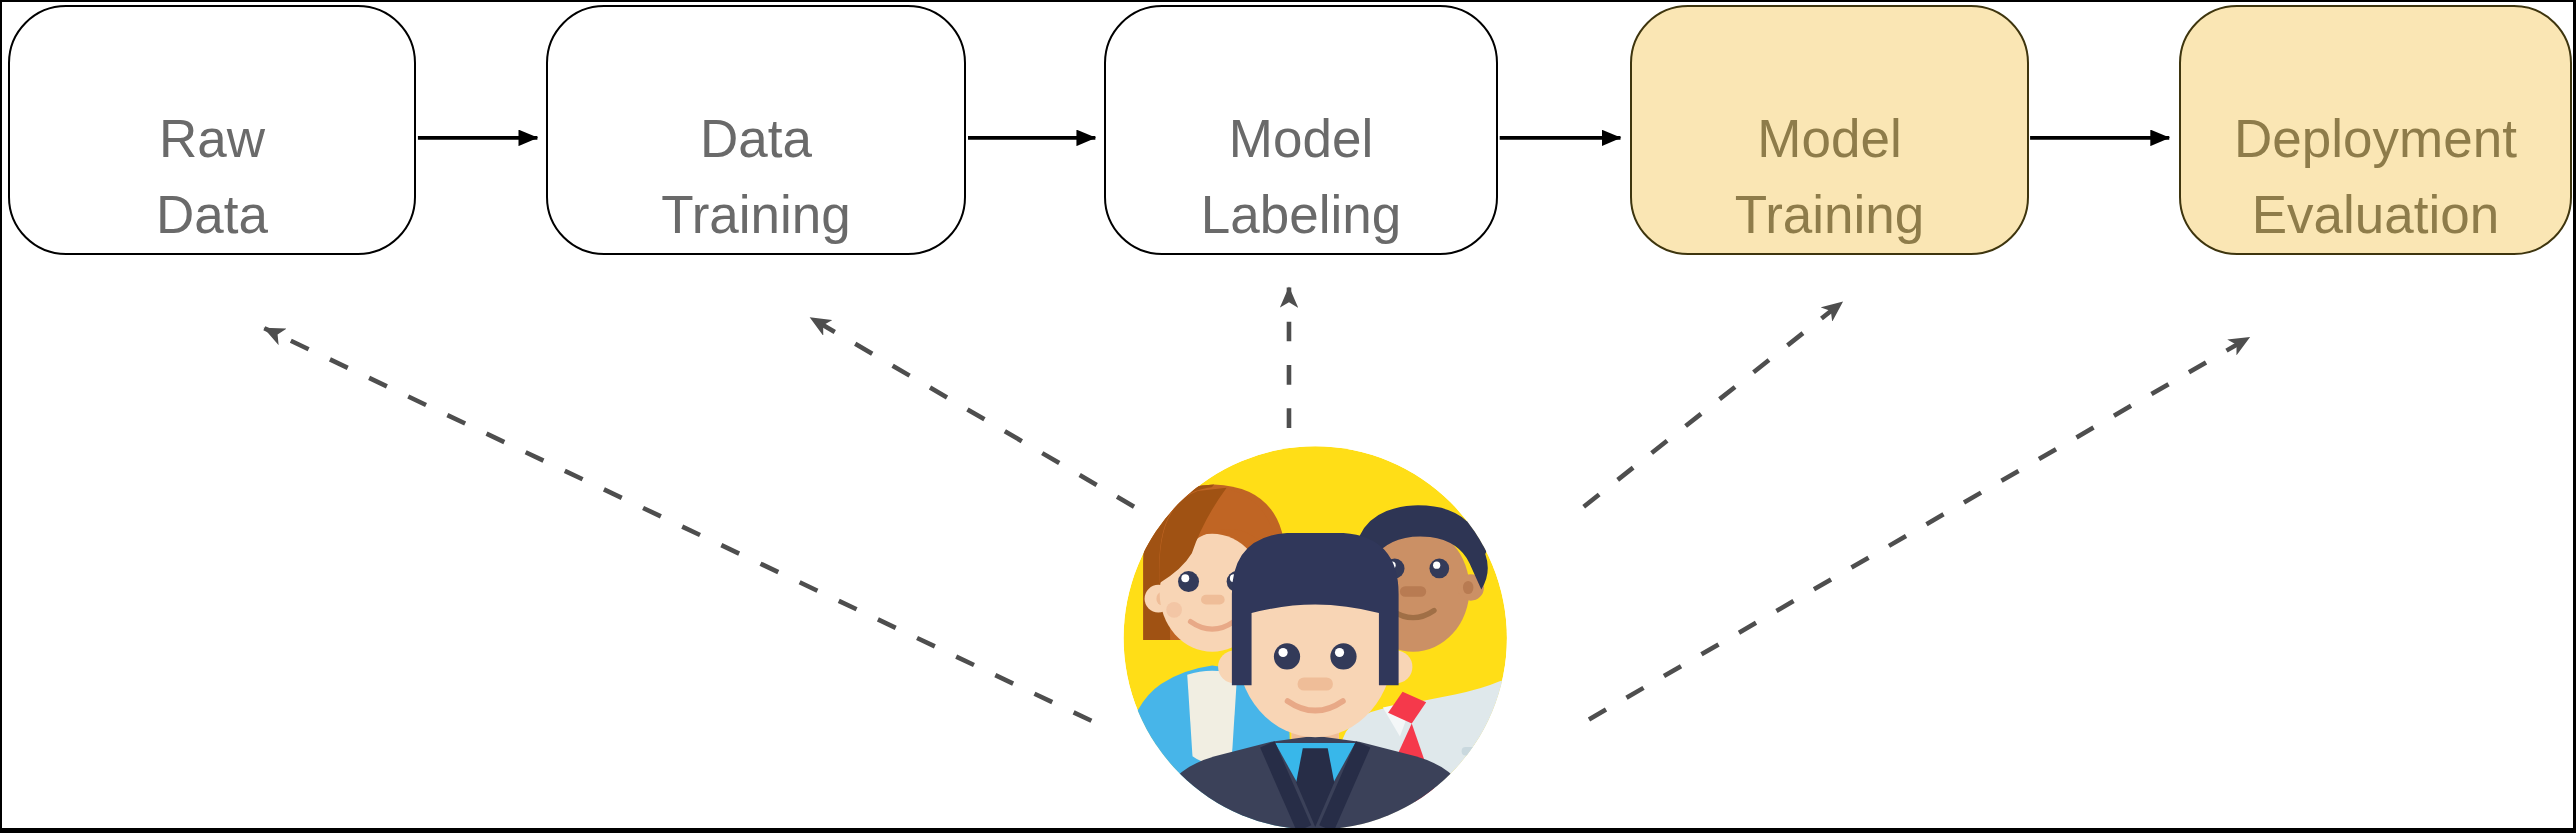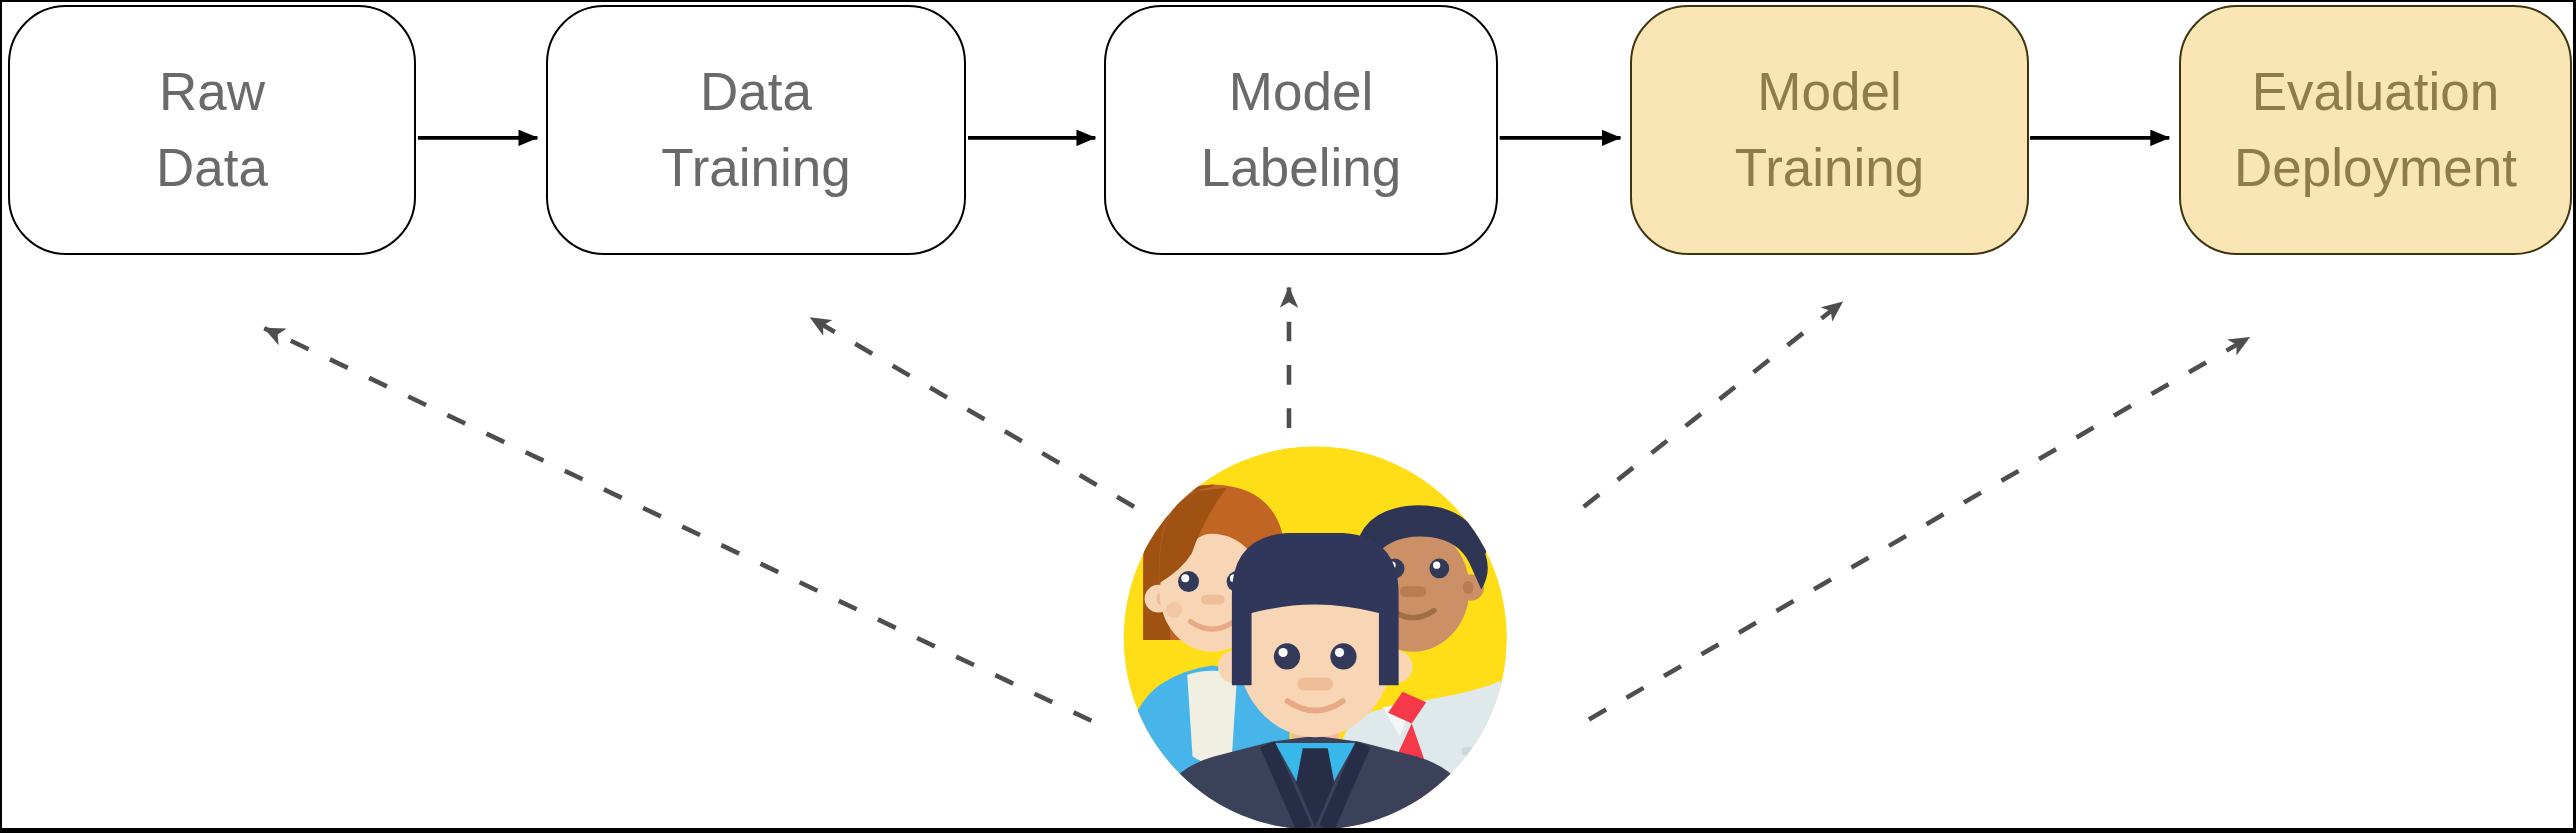--- a/index.html
+++ b/index.html
@@ -27,21 +27,21 @@
     position:absolute; inset:0; z-index:30; pointer-events:none;
     border-style:solid; border-color:var(--frame_border);
     border-width:2.6px 3.9px 5.3px 2.6px;
   }
   .stage-box{
     position:absolute; top:5.3px; height:250px; z-index:10;
     box-sizing:border-box;
     background:var(--box_fill);
     border:2.6px solid var(--box_border);
     border-radius:58px;
-    display:flex; flex-direction:column; justify-content:center; align-items:center;
+    display:flex; flex-direction:column; justify-content:flex-end; align-items:center;
     font-size:53px; line-height:76px; color:var(--box_text);
     text-align:center; font-weight:400;
   }
   .stage-box.highlighted{
     background:var(--highlight_fill);
     border-color:var(--highlight_border);
     color:var(--highlight_text);
   }
   .b1{left:7.9px;  width:408px;}
   .b2{left:546px; width:420px;}
@@ -67,22 +67,22 @@
   </div>
   <div class="stage-box b3">
     <div>Model</div>
     <div>Labeling</div>
   </div>
   <div class="stage-box b4 highlighted">
     <div>Model</div>
     <div>Training</div>
   </div>
   <div class="stage-box b5 highlighted">
+    <div>Deployment</div>
     <div>Evaluation</div>
-    <div>Deployment</div>
   </div>
 
   <svg class="overlay" width="2576" height="833" viewBox="0 0 3923 1269">
     <defs>
       <marker id="bhead" markerWidth="5.2" markerHeight="4.2" refX="4.8" refY="2.1" orient="auto" markerUnits="strokeWidth">
         <path d="M0,0 L5,2.1 L0,4.2 Z" fill="var(--flow_arrow)"></path>
       </marker>
       <marker id="dhead" markerWidth="4.8" markerHeight="4" refX="4.4" refY="2" orient="auto" markerUnits="strokeWidth">
         <path d="M0,0 L4.6,2 L0,4 L1.2,2 Z" fill="var(--dashed_arrow)"></path>
       </marker>

